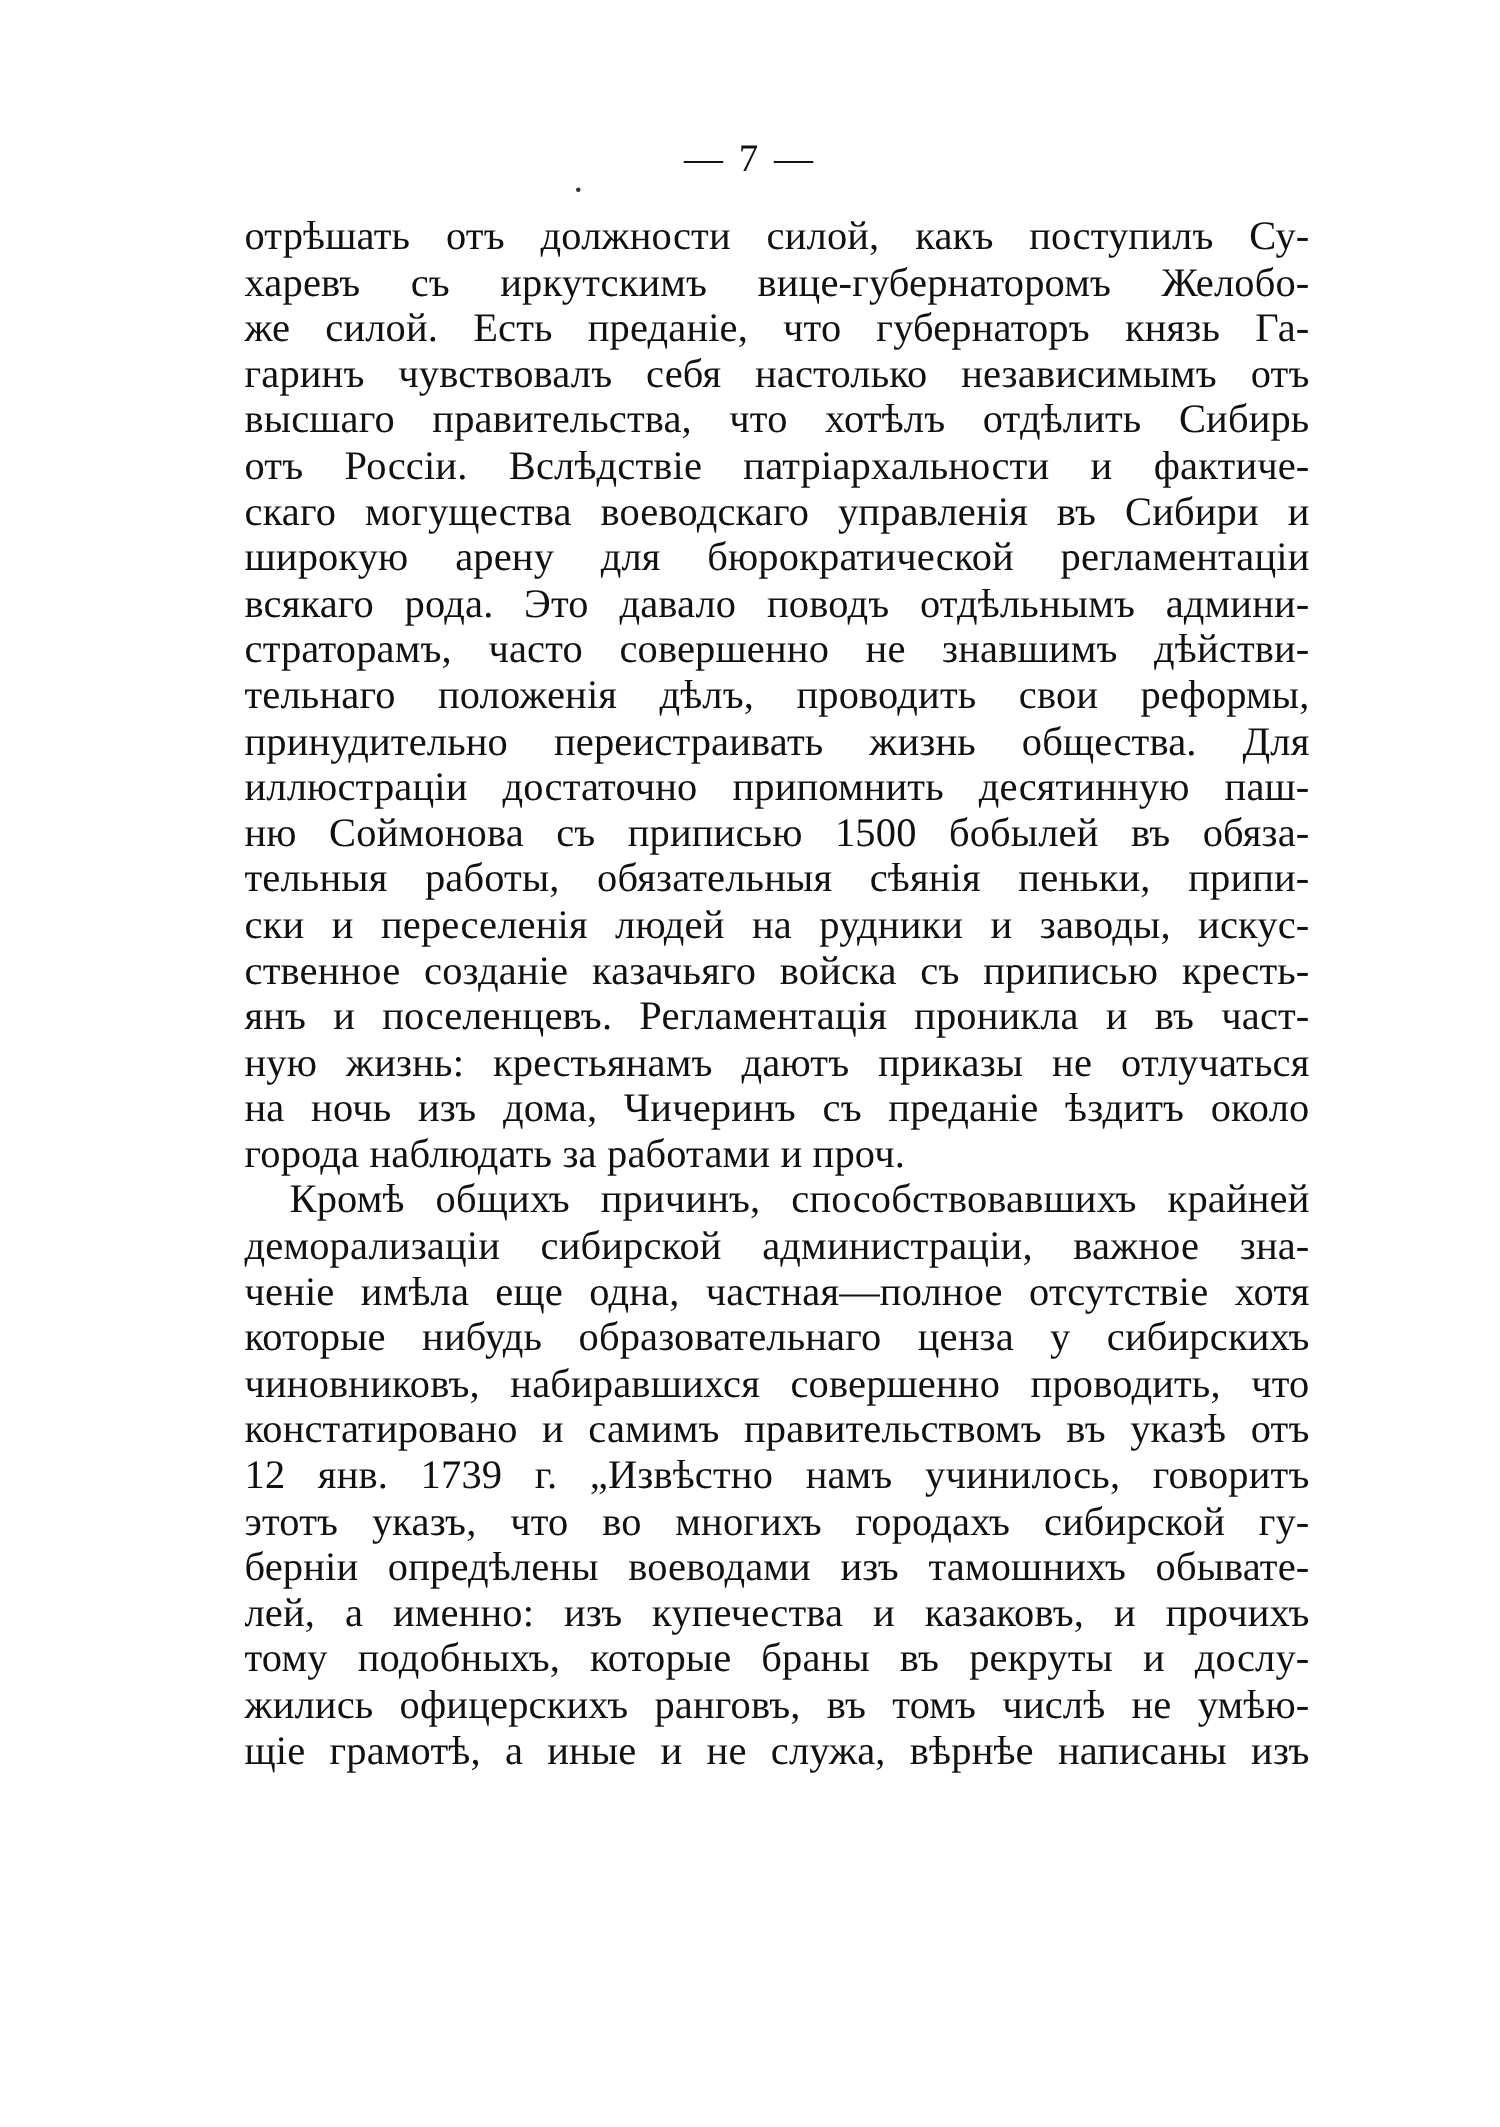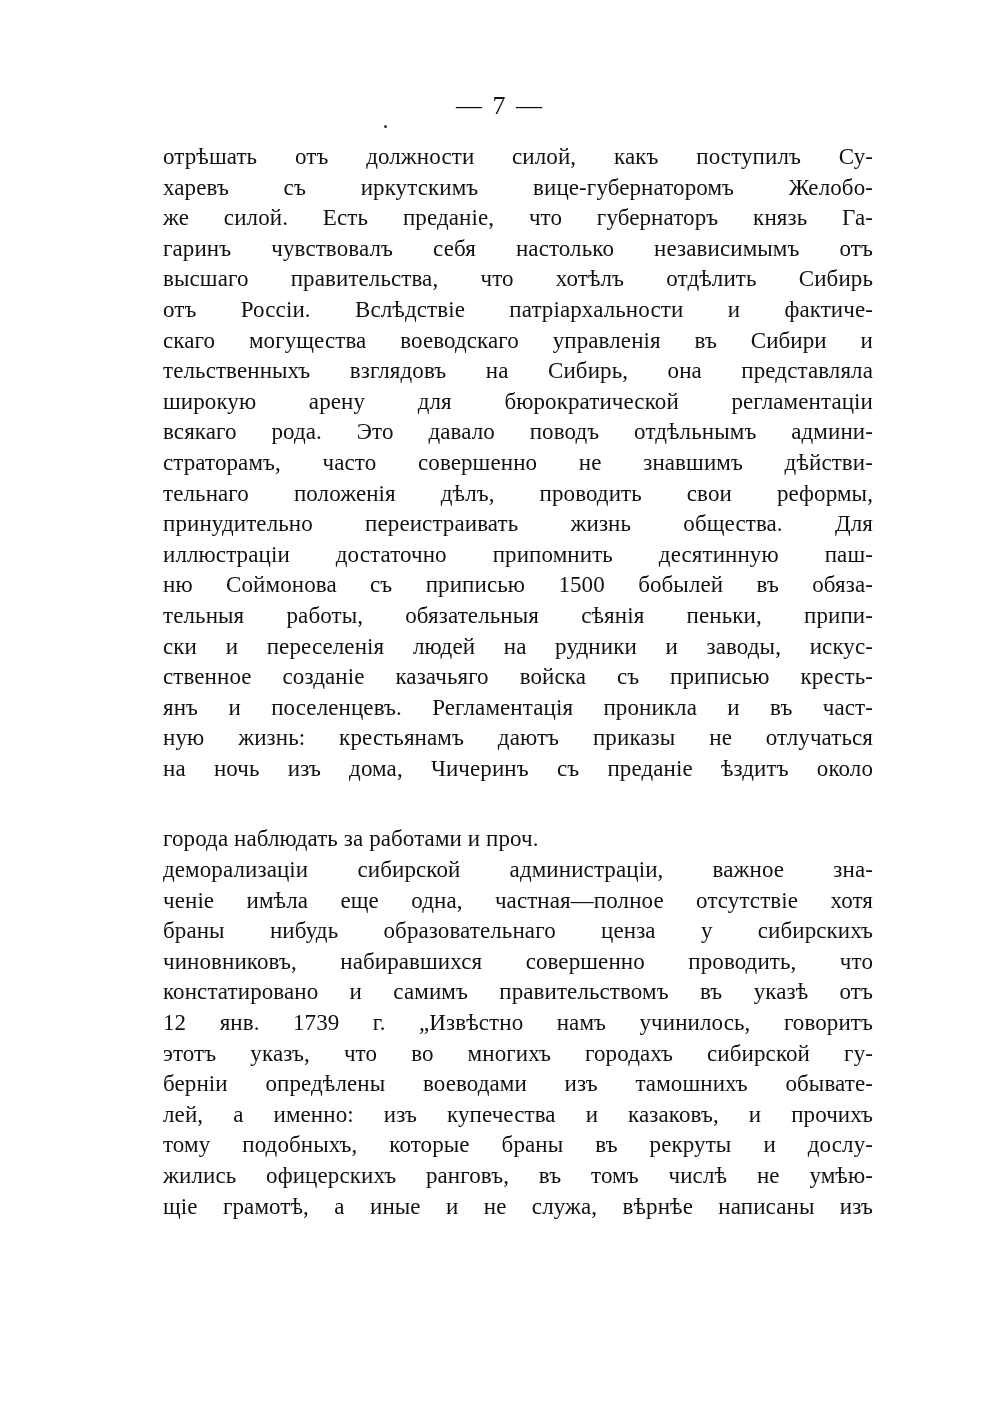--- a/index.html
+++ b/index.html
@@ -45,30 +45,29 @@
     .body-text {
       position: absolute;
       left: 163px;
       top: 142px;
       width: 710px;
     }
     .line {
       display: block;
       height: 30.6px;
       line-height: 30.6px;
-      font-size: 23px;
+      font-size: 27px;
       white-space: nowrap;
       text-align: justify;
       text-align-last: justify;
       -moz-text-align-last: justify;
       letter-spacing: 0.1px;
     }
     .line.last {
       text-align-last: left;
-      margin-top: 40px;
       -moz-text-align-last: left;
     }
     .line.indent {
       padding-left: 30px;
       box-sizing: border-box;
     }
   </style>
 </head>
 <body>
 
@@ -79,41 +78,41 @@
   <div class="body-text">
 
     <div>
       <span class="line">отрѣшать отъ должности силой, какъ поступилъ Су-</span>
       <span class="line">харевъ съ иркутскимъ вице-губернаторомъ Желобо-</span>
       <span class="line">же силой. Есть преданіе, что губернаторъ князь Га-</span>
       <span class="line">гаринъ чувствовалъ себя настолько независимымъ отъ</span>
       <span class="line">высшаго правительства, что хотѣлъ отдѣлить Сибирь</span>
       <span class="line">отъ Россіи. Вслѣдствіе патріархальности и фактиче-</span>
       <span class="line">скаго могущества воеводскаго управленія въ Сибири и</span>
-      <span class="line">тельственныхъ взглядовъ на Сибирь, она представляла</span>
       <span class="line">широкую арену для бюрократической регламентаціи</span>
       <span class="line">всякаго рода. Это давало поводъ отдѣльнымъ админи-</span>
       <span class="line">страторамъ, часто совершенно не знавшимъ дѣйстви-</span>
       <span class="line">тельнаго положенія дѣлъ, проводить свои реформы,</span>
       <span class="line">принудительно переистраивать жизнь общества. Для</span>
       <span class="line">иллюстраціи достаточно припомнить десятинную паш-</span>
       <span class="line">ню Соймонова съ приписью 1500 бобылей въ обяза-</span>
       <span class="line">тельныя работы, обязательныя сѣянія пеньки, припи-</span>
       <span class="line">ски и переселенія людей на рудники и заводы, искус-</span>
       <span class="line">ственное созданіе казачьяго войска съ приписью кресть-</span>
       <span class="line">янъ и поселенцевъ. Регламентація проникла и въ част-</span>
       <span class="line">ную жизнь: крестьянамъ даютъ приказы не отлучаться</span>
       <span class="line">на ночь изъ дома, Чичеринъ съ преданіе ѣздитъ около</span>
       <span class="line last">города наблюдать за работами и проч.</span>
     </div>
 
     <div>
+      <span class="line indent">Кромѣ общихъ причинъ, способствовавшихъ крайней</span>
       <span class="line">деморализаціи сибирской администраціи, важное зна-</span>
       <span class="line">ченіе имѣла еще одна, частная—полное отсутствіе хотя</span>
-      <span class="line">браны нибудь образовательнаго ценза у сибирскихъ</span>
+      <span class="line">которые нибудь образовательнаго ценза у сибирскихъ</span>
       <span class="line">чиновниковъ, набиравшихся совершенно проводить, что</span>
       <span class="line">констатировано и самимъ правительствомъ въ указѣ отъ</span>
       <span class="line">12 янв. 1739 г. „Извѣстно намъ учинилось, говоритъ</span>
       <span class="line">этотъ указъ, что во многихъ городахъ сибирской гу-</span>
       <span class="line">берніи опредѣлены воеводами изъ тамошнихъ обывате-</span>
       <span class="line">лей, а именно: изъ купечества и казаковъ, и прочихъ</span>
       <span class="line">тому подобныхъ, которые браны въ рекруты и дослу-</span>
       <span class="line">жились офицерскихъ ранговъ, въ томъ числѣ не умѣю-</span>
       <span class="line">щіе грамотѣ, а иные и не служа, вѣрнѣе написаны изъ</span>
     </div>

